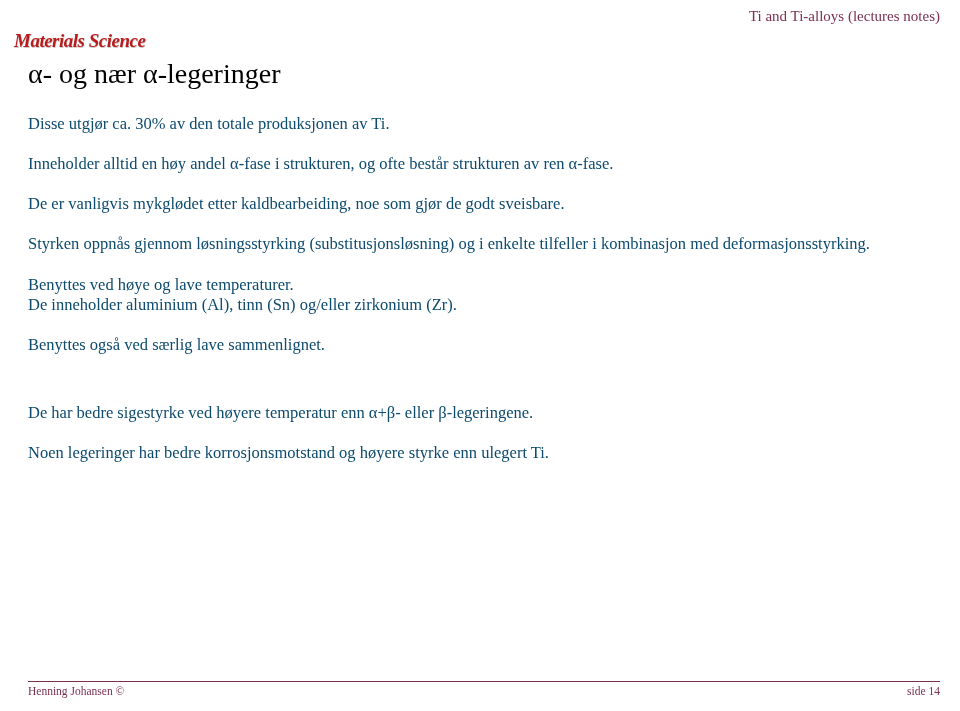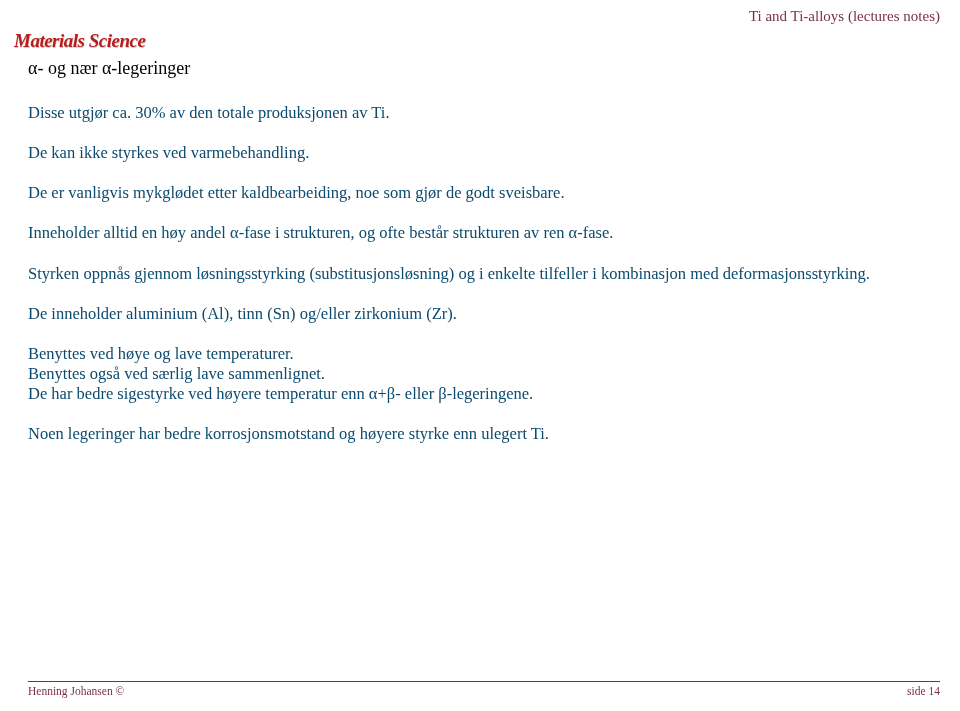--- a/index.html
+++ b/index.html
@@ -30,36 +30,37 @@
       top: 8px;
       right: 20px;
       font-family: "Times New Roman", serif;
       font-size: 15px;
       color: #7B2F4F;
     }
     .content {
       margin-top: 48px;
     }
     h1.section-title {
-      font-size: 18px;
+      font-size: 28px;
       font-weight: normal;
       margin-bottom: 24px;
       color: #000;
     }
     p.body-text {
       font-size: 16.5px;
       line-height: 1.22;
       margin-bottom: 20px;
       color: #0c4a6e;
     }
     p.body-text.tight {
       margin-bottom: 0;
     }
     p.body-text.group-last {
       margin-bottom: 20px;
+      margin-top: 48px;
     }
     .footer {
       position: absolute;
       bottom: 14px;
       left: 28px;
       right: 20px;
       display: flex;
       justify-content: space-between;
       align-items: flex-end;
       font-size: 11.5px;
@@ -71,27 +72,26 @@
 </head>
 <body>
 
 <div class="header-left">Materials Science</div>
 <div class="header-right">Ti and Ti-alloys (lectures notes)</div>
 
 <div class="content">
   <h1 class="section-title">α- og nær α-legeringer</h1>
 
   <p class="body-text">Disse utgjør ca. 30% av den totale produksjonen av Ti.</p>
-  <p class="body-text">De kan ikke styrkes ved varmebehandling.</p>
+  <p class="body-text">Inneholder alltid en høy andel α-fase i strukturen, og ofte består strukturen av ren α-fase.</p>
   <p class="body-text">De er vanligvis mykglødet etter kaldbearbeiding, noe som gjør de godt sveisbare.</p>
-  <p class="body-text">Inneholder alltid en høy andel α-fase i strukturen, og ofte består strukturen av ren α-fase.</p>
   <p class="body-text">Styrken oppnås gjennom løsningsstyrking (substitusjonsløsning) og i enkelte tilfeller i kombinasjon med deformasjonsstyrking.</p>
+  <p class="body-text tight">Benyttes ved høye og lave temperaturer.</p>
+
   <p class="body-text">De inneholder aluminium (Al), tinn (Sn) og/eller zirkonium (Zr).</p>
-
-  <p class="body-text tight">Benyttes ved høye og lave temperaturer.</p>
   <p class="body-text tight">Benyttes også ved særlig lave sammenlignet.</p>
   <p class="body-text group-last">De har bedre sigestyrke ved høyere temperatur enn α+β- eller β-legeringene.</p>
 
   <p class="body-text">Noen legeringer har bedre korrosjonsmotstand og høyere styrke enn ulegert Ti.</p>
 </div>
 
 <div class="footer">
   <span>Henning Johansen ©</span>
   <span>side 14</span>
 </div>

